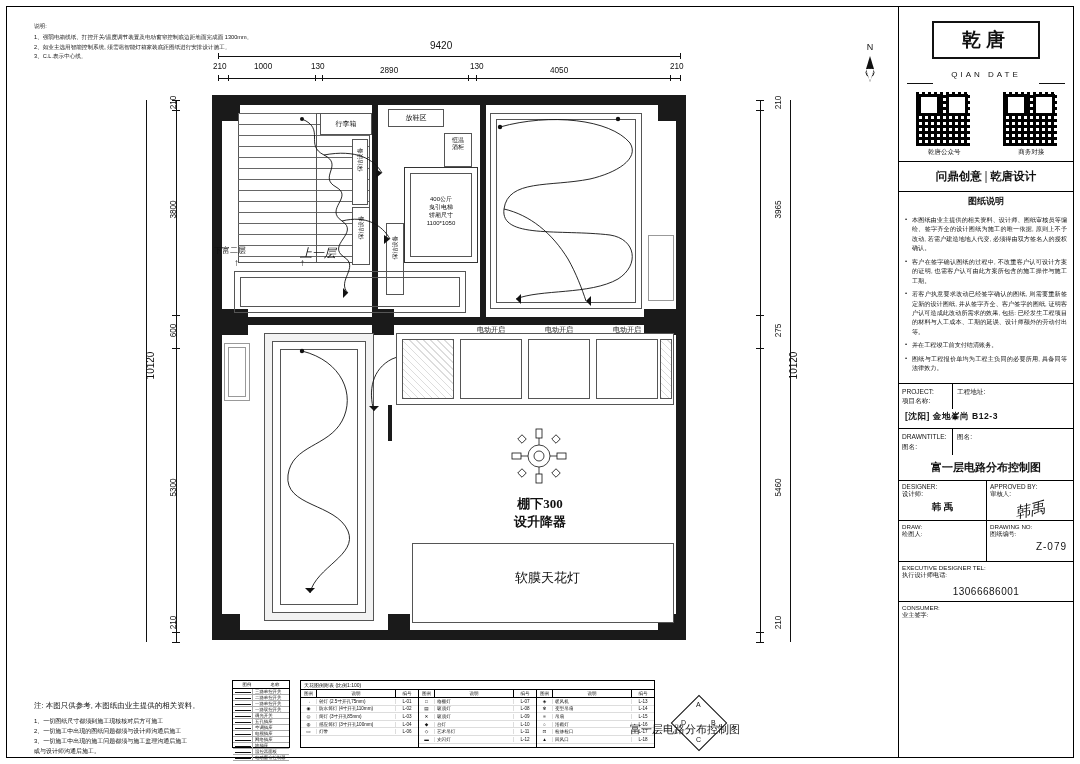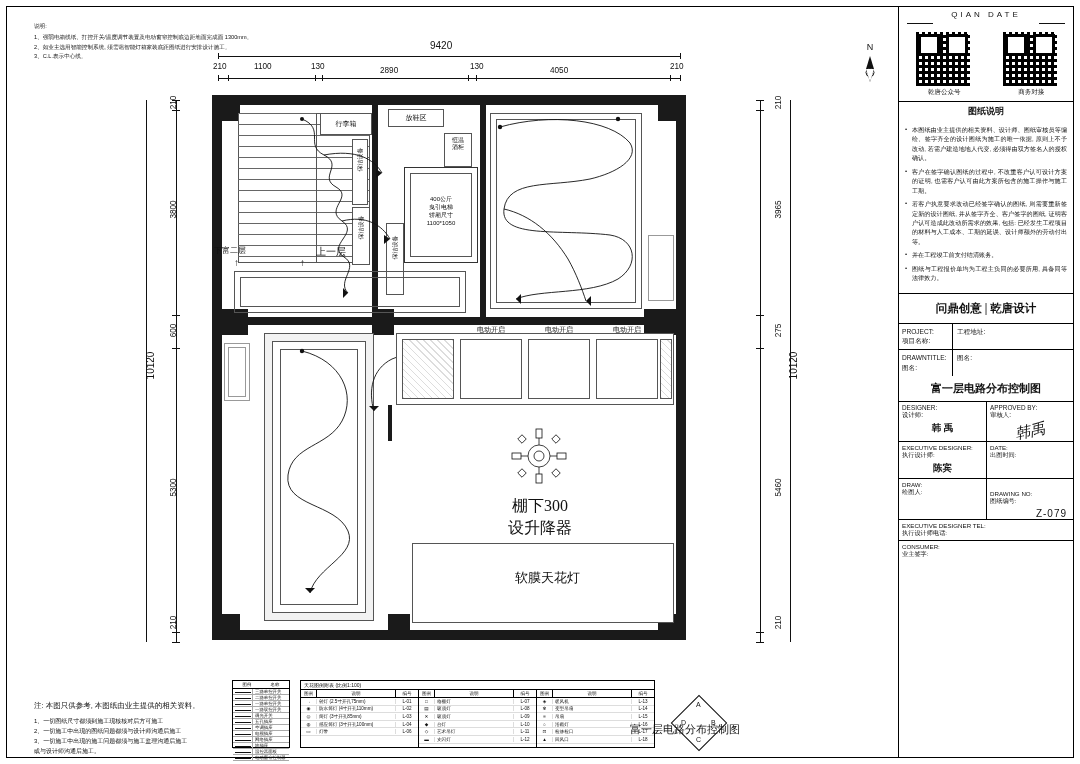--- a/index.html
+++ b/index.html
@@ -188,21 +188,21 @@
   <div class="dim-tick" style="left:218px; top:75px;"></div>
   <div class="dim-tick" style="left:228px; top:75px;"></div>
   <div class="dim-tick" style="left:315px; top:75px;"></div>
   <div class="dim-tick" style="left:322px; top:75px;"></div>
   <div class="dim-tick" style="left:468px; top:75px;"></div>
   <div class="dim-tick" style="left:476px; top:75px;"></div>
   <div class="dim-tick" style="left:670px; top:75px;"></div>
   <div class="dim-tick" style="left:680px; top:75px;"></div>
 
   <div class="dim-text" style="left:213px; top:62px;">210</div>
-  <div class="dim-text" style="left:254px; top:62px;">1100</div>
+  <div class="dim-text" style="left:254px; top:62px;">1000</div>
   <div class="dim-text" style="left:311px; top:62px;">130</div>
   <div class="dim-text" style="left:380px; top:66px;">2890</div>
   <div class="dim-text" style="left:470px; top:62px;">130</div>
   <div class="dim-text" style="left:550px; top:66px;">4050</div>
   <div class="dim-text" style="left:670px; top:62px;">210</div>
 
   <div class="vline" style="left:146px; top:100px; height:542px;"></div>
   <div class="dim-text rot90" style="left:120px; top:360px; width:60px; text-align:center; font-size:10px;">10120</div>
 
   <div class="vline" style="left:176px; top:100px; height:542px;"></div>
@@ -277,21 +277,21 @@
     <div class="room-label rot90" style="left:120px; top:128px; width:58px; font-size:6px;">保洁设备</div>
 
     <div class="thin" style="left:174px; top:128px; width:18px; height:72px; background:#fff;"></div>
     <div class="room-label rot90" style="left:152px; top:148px; width:62px; font-size:6px;">保洁设备</div>
 
     <div class="thin" style="left:192px; top:72px; width:74px; height:96px; background:#fff; border:1px solid #333;"></div>
     <div class="thin" style="left:198px; top:78px; width:62px; height:84px;"></div>
     <div class="room-label" style="left:196px; top:100px; width:66px; font-size:6px; line-height:1.35;">400公斤<br>曳引电梯<br>轿厢尺寸<br>1100*1050</div>
 
     <div class="room-label" style="left:2px; top:150px; width:70px; font-size:8px; text-align:left;">下富二层</div>
-    <div class="room-label" style="left:78px; top:150px; width:56px; font-size:10px; text-align:right;">上一层</div>
+    <div class="room-label" style="left:78px; top:150px; width:56px; font-size:12px; text-align:center;font-style:italic;">上一层</div>
     <div style="position:absolute; left:22px; top:162px; font-size:10px;">↑</div>
     <div style="position:absolute; left:88px; top:162px; font-size:10px;">↑</div>
 
     <div class="thin" style="left:22px; top:176px; width:232px; height:42px;"></div>
     <div class="thin" style="left:28px; top:182px; width:220px; height:30px;"></div>
 
     <div class="thin" style="left:278px; top:18px; width:152px; height:196px; background:#fff;"></div>
     <div class="thin" style="left:284px; top:24px; width:140px; height:184px;"></div>
     <div class="lt" style="left:436px; top:140px; width:26px; height:66px;"></div>
 
@@ -357,21 +357,21 @@
           <rect x="9" y="43" width="6" height="6" transform="rotate(45 12 46)"></rect>
           <rect x="43" y="43" width="6" height="6" transform="rotate(45 46 46)"></rect>
         </g>
         <line x1="29" y1="11" x2="29" y2="18" stroke="#111" stroke-width="0.8"></line>
         <line x1="29" y1="40" x2="29" y2="47" stroke="#111" stroke-width="0.8"></line>
         <line x1="11" y1="29" x2="18" y2="29" stroke="#111" stroke-width="0.8"></line>
         <line x1="40" y1="29" x2="47" y2="29" stroke="#111" stroke-width="0.8"></line>
       </svg>
     </div>
 
-    <div class="big-label" style="left:248px; top:400px; width:160px; font-size:16px; line-height:1.35;">
+    <div class="big-label" style="left:248px; top:400px; width:160px; font-size:13px; line-height:1.35;font-weight:bold;">
       棚下300<br>设升降器
     </div>
 
     <div class="thin" style="left:200px; top:448px; width:262px; height:80px; background:#fff;"></div>
     <div class="big-label" style="left:200px; top:474px; width:271px; font-size:13px;">软膜天花灯</div>
 
     <div class="wall" style="left:176px; top:310px; width:4px; height:36px;"></div>
     <div class="wall" style="left:176px; top:519px; width:22px; height:26px;"></div>
   </div>
 
@@ -581,58 +581,64 @@
   <div class="badge">
     <div class="d"></div>
     <span style="left:20px; top:1px;">A</span>
     <span style="left:35px; top:19px;">B</span>
     <span style="left:20px; top:36px;">C</span>
     <span style="left:5px; top:19px;">D</span>
   </div>
 
   <div class="title-panel">
 
+    <div class="logo-box">
+      <div class="logo-mark">
+        <span class="ch">乾唐</span>
+      </div>
+    </div>
     <div class="logo-sub">QIAN DATE</div>
     <div class="logo-rule"></div>
 
 
     <div class="tp-row" style="padding:0;">
       <div class="qr-row">
         <div class="qr"></div>
         <div class="qr"></div>
       </div>
       <div class="qr-caps">
         <span>乾唐公众号</span>
         <span>商务对接</span>
       </div>
+    </div>
+
+    <div class="tp-row" style="padding:0;">
+      <div class="slogan">问鼎创意 | 乾唐设计</div>
     </div>
 
     <div class="tp-row" style="padding:0;">
       <div class="section-title">图纸说明</div>
       <div class="notes">
         <ul>
           <li>本图纸由业主提供的相关资料、设计师、图纸审核员等编绘、签字齐全的设计图纸为施工的唯一依据, 原则上不予改动, 若需户建造地地人代变, 必须得由双方签名人的授权确认。</li>
           <li>客户在签字确认图纸的过程中, 不改重客户认可设计方案的证明, 也需客户认可由此方案所包含的施工操作与施工工期。</li>
           <li>若客户执意要求改动已经签字确认的图纸, 则需要重新签定新的设计图纸, 并从签字齐全、客户签字的图纸, 证明客户认可造成此改动所需求的效果, 包括: 已经发生工程项目的材料与人工成本、工期的延误、设计师额外的劳动付出等。</li>
           <li style="list-style:none;">并在工程竣工前支付结清账务。</li>
           <li>图纸与工程报价单均为工程主负同的必要所用, 具备同等法律效力。</li>
         </ul>
       </div>
     </div>
 
     <div class="tp-row" style="padding:0;">
-      <div class="slogan">问鼎创意 | 乾唐设计</div>
-    </div>
-
-    <div class="tp-row" style="padding:0;">
       <div class="kv">
         <div class="k" style="white-space:pre-line;">PROJECT:
 项目名称:</div>
         <div class="v">工程地址:</div>
       </div>
+      <div class="proj-val" style="padding:2px 6px 5px;">[沈阳] 金地峯尚 B12-3</div>
     </div>
 
     <div class="tp-row" style="padding:0;">
       <div class="kv">
         <div class="k" style="white-space:pre-line;">DRAWNTITLE:
 图名:</div>
         <div class="v">图名:</div>
       </div>
       <div class="draw-title-val">富一层电路分布控制图</div>
     </div>
@@ -645,53 +651,40 @@
           <div class="name-val" style="padding-bottom:3px;">韩 禹</div>
         </div>
         <div style="flex:1; position:relative;">
           <div style="font-size:6.4px; padding:2px 3px; white-space:pre-line;">APPROVED BY:
 审核人:</div>
           <div class="sign">韩禹</div>
         </div>
       </div>
     </div>
 
+
     <div class="tp-row" style="padding:0;">
       <div style="display:flex;">
-        <div style="width:88px; border-right:1px solid #000;">
-          <div style="font-size:6.2px; padding:2px 3px; white-space:pre-line;">EXECUTIVE DESIGNER:
-执行设计师:</div>
-          <div class="name-val" style="padding-bottom:3px;">陈宾</div>
-        </div>
-        <div style="flex:1;">
-          <div style="font-size:6.2px; padding:2px 3px; white-space:pre-line;">DATE:
-出图时间:</div>
-          <div style="height:13px;"></div>
-        </div>
-      </div>
-    </div>
-
-    <div class="tp-row" style="padding:0;">
-      <div style="display:flex;align-items:flex-end;">
         <div style="width:88px; border-right:1px solid #000;">
           <div style="font-size:6.2px; padding:2px 3px; white-space:pre-line;">DRAW:
 绘图人:</div>
           <div style="height:20px;"></div>
         </div>
         <div style="flex:1;">
           <div style="font-size:6.2px; padding:2px 3px; white-space:pre-line;">DRAWING NO:
 图纸编号:</div>
           <div class="dwg-no">Z-079</div>
         </div>
       </div>
     </div>
 
     <div class="tp-row" style="padding:0;">
       <div style="font-size:6.2px; padding:2px 3px; white-space:pre-line;">EXECUTIVE DESIGNER TEL:
 执行设计师电话:</div>
+      <div class="tel">13066686001</div>
     </div>
 
     <div class="tp-row" style="padding:0; border-bottom:none;">
       <div style="font-size:6.2px; padding:2px 3px; white-space:pre-line;">CONSUMER:
 业主签字:</div>
       <div style="height:22px;"></div>
     </div>
   </div>
 </div>
 

